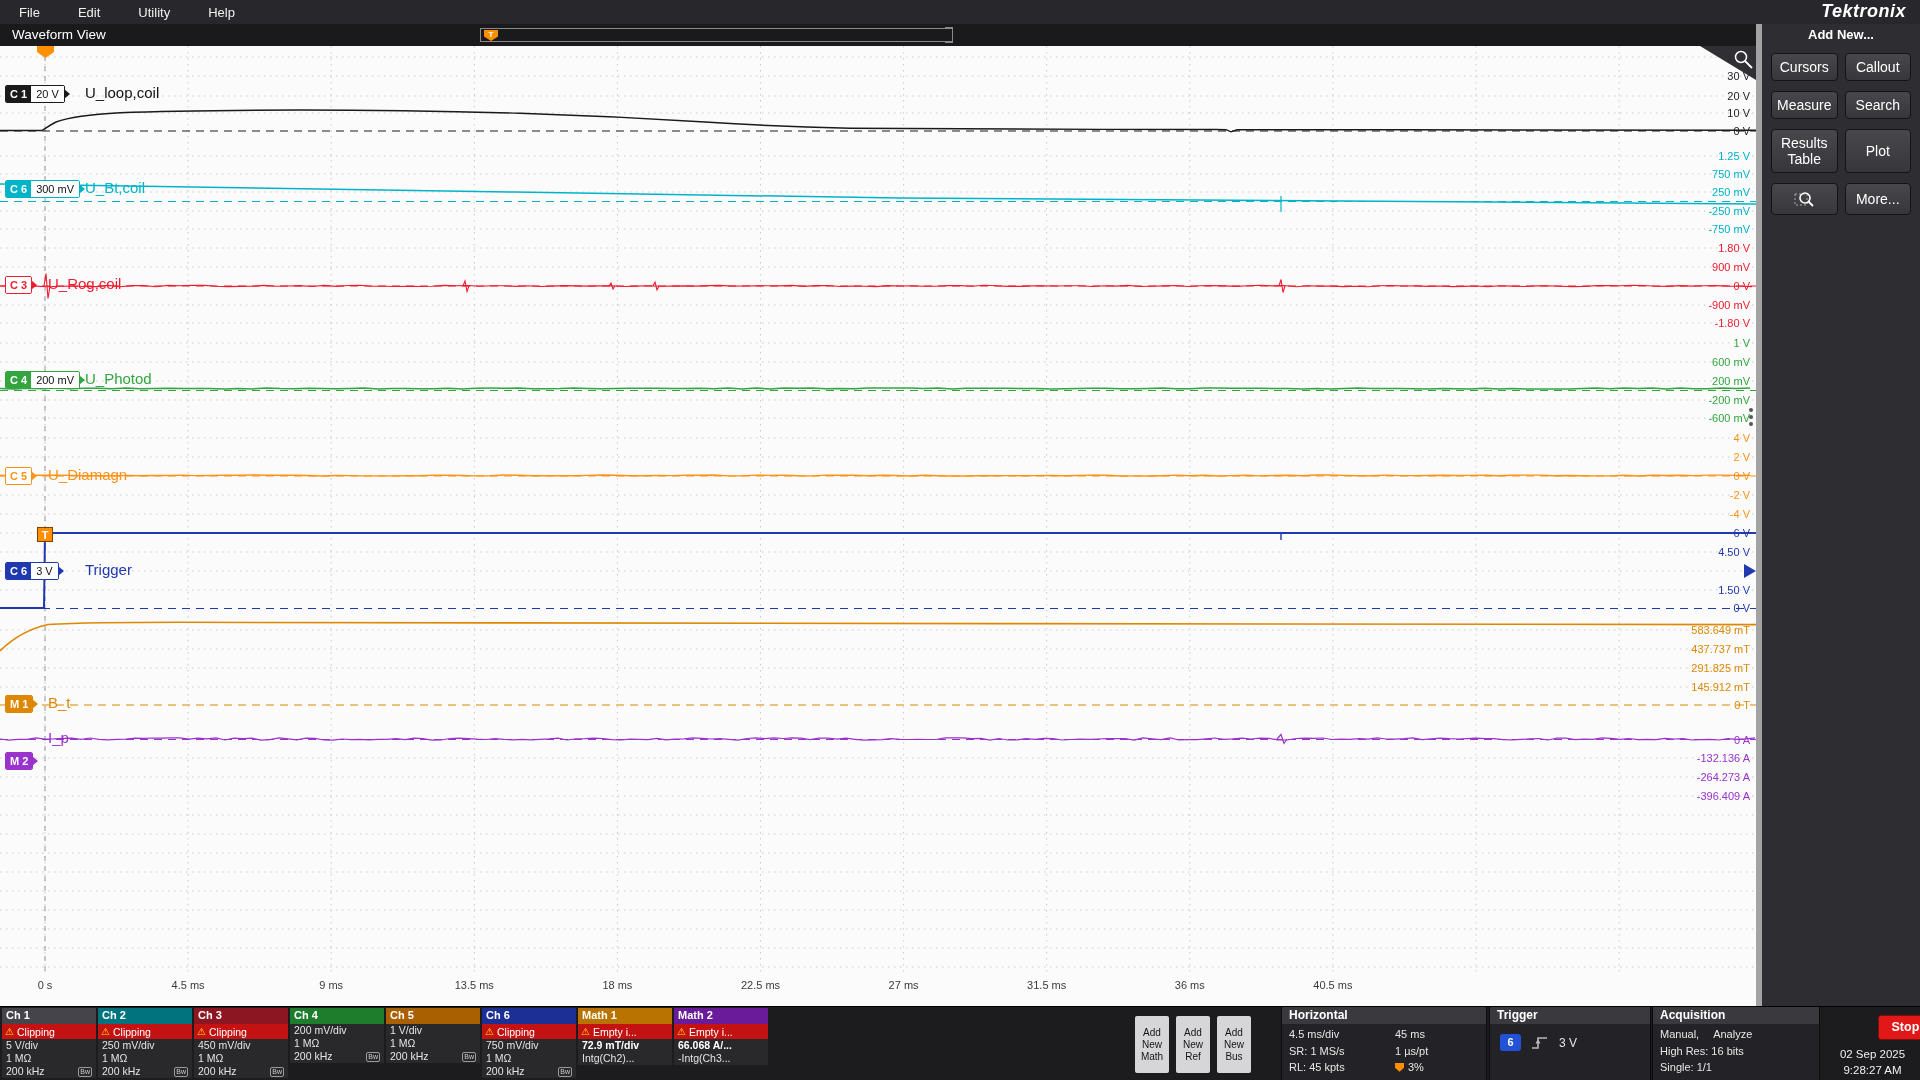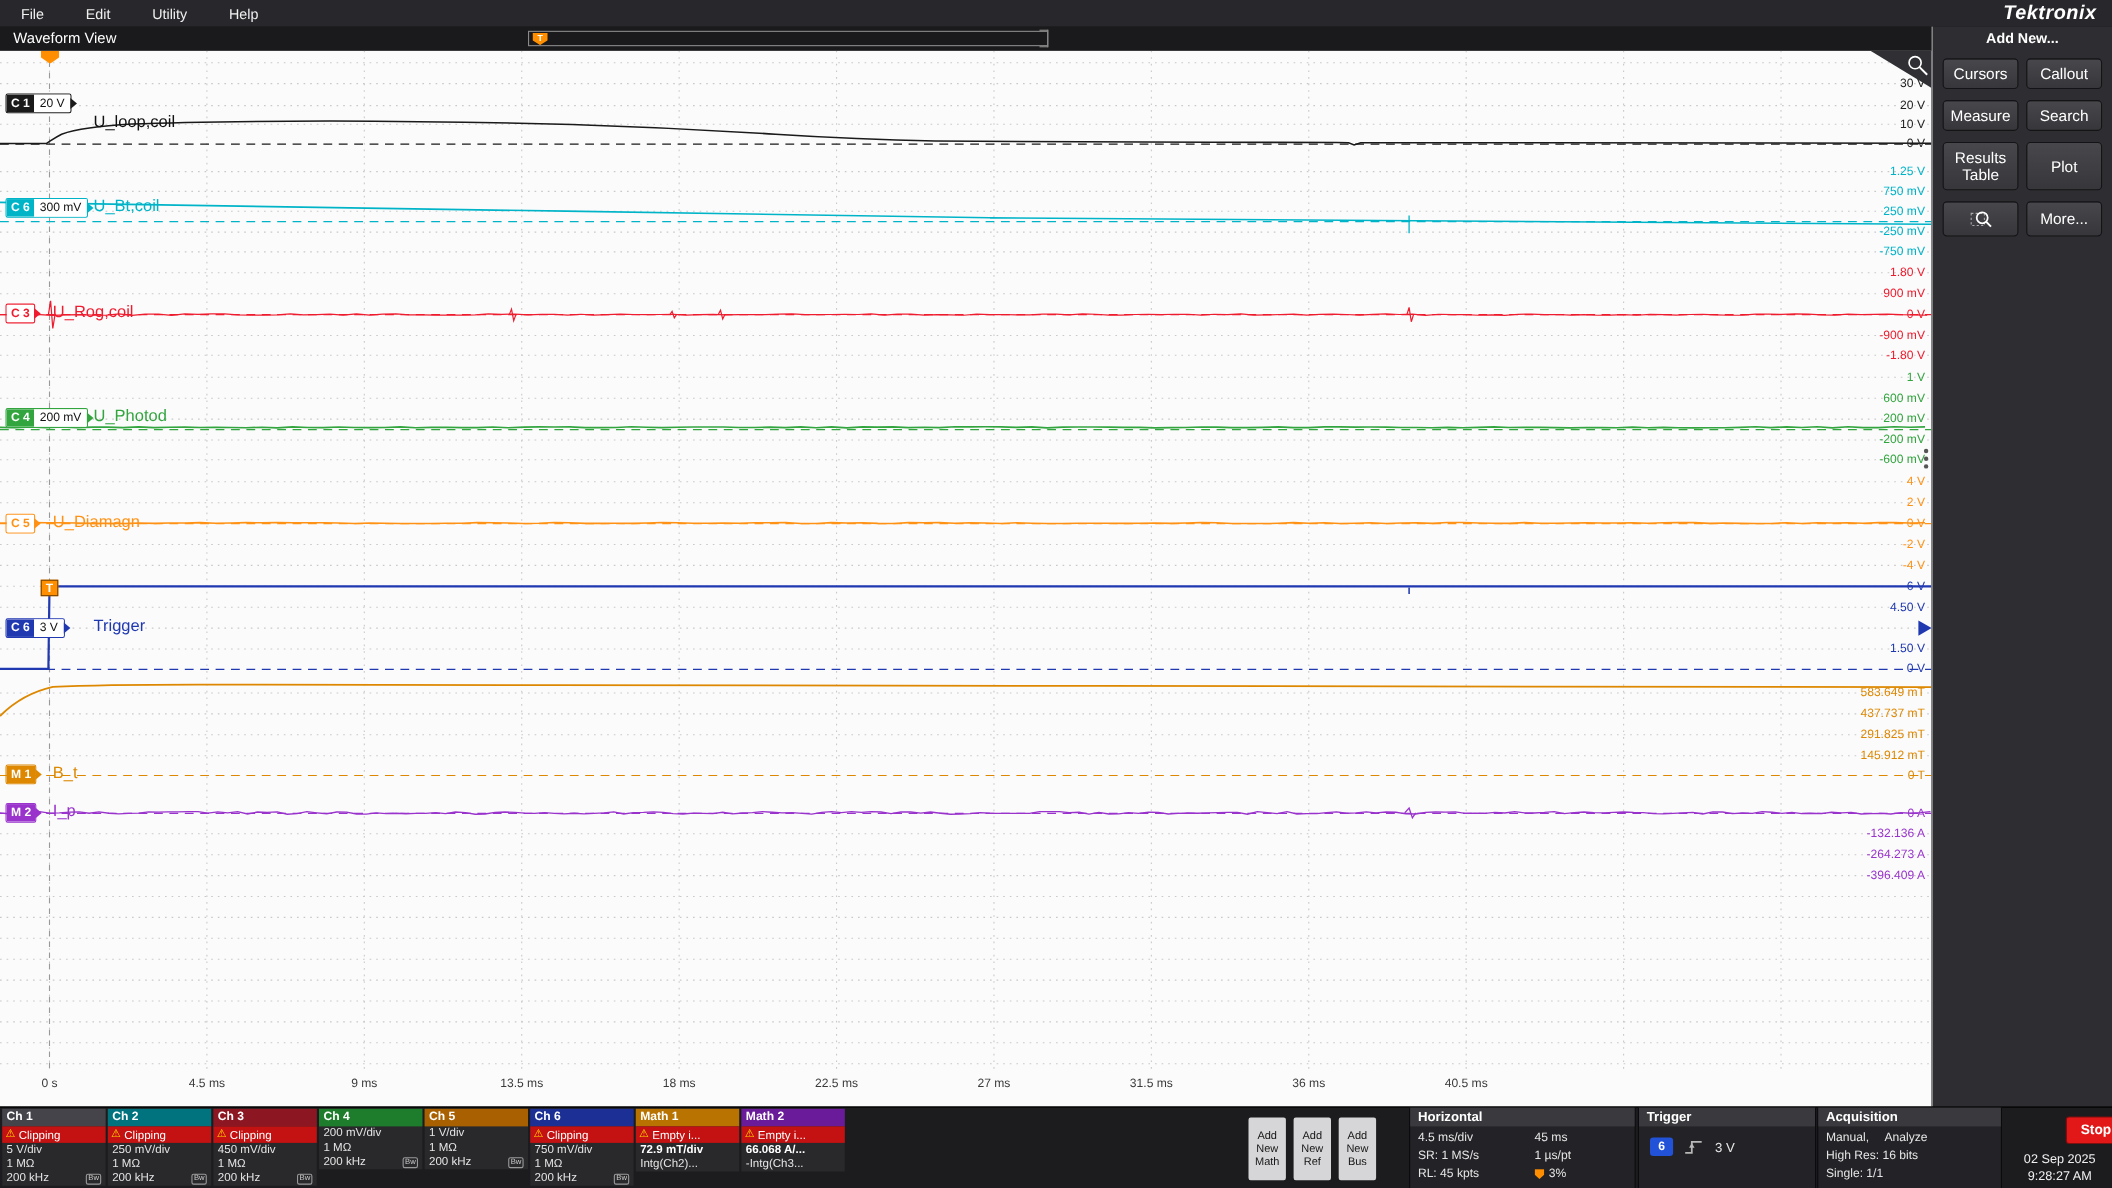--- a/index.html
+++ b/index.html
@@ -29,21 +29,21 @@
   .badge .bscale{padding:0 5px;background:#fff;color:#111;}
   .badge-arrow{width:0;height:0;border:5px solid transparent;border-left-width:6px;margin-left:-1px;}
   .trace-label{position:absolute;font-size:15px;white-space:nowrap;z-index:2;}
   .tmark-top{position:absolute;left:37px;top:0;width:17px;height:12px;background:#ff8f00;clip-path:polygon(0 0,100% 0,100% 50%,50% 100%,0 50%);z-index:2;}
   .tmark-sq{position:absolute;left:37px;top:481px;width:16px;height:15px;background:#ff8f00;color:#fff;font-weight:bold;font-size:11px;text-align:center;line-height:15px;border:1px solid #7a4400;z-index:2;}
   .time-label{position:absolute;top:933px;transform:translateX(-50%);font-size:11px;color:#3a3a3a;z-index:2;}
   .zoom-corner{position:absolute;right:0;top:0;z-index:3;}
   .panel-handle{position:absolute;right:3px;top:362px;width:4px;height:4px;border-radius:50%;background:#555;box-shadow:0 7px 0 #555,0 14px 0 #555;z-index:3;}
 
   
-  .rpanel{position:absolute;left:1756px;top:24px;width:164px;height:982px;background:#2e2e32;border-left:1px solid #a3a3a3;z-index:5;}
+  .rpanel{position:absolute;left:1756px;top:24px;width:164px;height:982px;background:#2e2e32;border-left:6px solid #a3a3a3;z-index:5;}
   .addnew{color:#fff;font-weight:bold;font-size:13px;text-align:center;padding-top:3px;}
   .rbtns{display:grid;grid-template-columns:1fr 1fr;gap:10px 7px;padding:11px 9px;}
   .rbtn{background:linear-gradient(#47474c,#37373b);border:1px solid #141416;border-radius:4px;color:#fff;font-size:14px;text-align:center;padding:5px 2px;min-height:27px;display:flex;align-items:center;justify-content:center;line-height:1.15;}
 
   
   .bottom{position:absolute;left:0;top:1006px;width:1920px;height:74px;background:#1c1c1f;border-top:1px solid #000;z-index:6;}
   .cards{position:absolute;left:2px;bottom:2px;display:flex;gap:2px;align-items:flex-start;}
   .card{width:94px;display:flex;flex-direction:column;background:#29292c;}
   .card-header{height:16px;font-size:11px;font-weight:bold;color:#fff;padding:1px 4px 0;}
   .card-warn{height:15px;background:#c41111;color:#fff;font-size:10.5px;display:flex;align-items:center;gap:3px;padding:0 3px;}
@@ -125,21 +125,21 @@
       <div class="slabel" style="top: 43px; color: rgb(34, 34, 34);">20 V</div>
       <div class="slabel" style="top: 60px; color: rgb(34, 34, 34);">10 V</div>
       <div class="slabel" style="top: 78px; color: rgb(34, 34, 34);">0 V</div>
       <div class="badge-wrap" style="left: 5px; top: 39px;">
         <span class="badge" style="border-color: rgb(26, 26, 26);">
           <span class="bid" style="background: rgb(26, 26, 26); color: rgb(255, 255, 255);">C 1</span>
           <span class="bscale">20 V</span>
         </span>
         <span class="badge-arrow" style="border-left-color: rgb(26, 26, 26);"></span>
       </div>
-      <div class="trace-label" style="left: 85px; top: 56px; color: rgb(17, 17, 17);">U_loop,coil</div>
+      <div class="trace-label" style="left: 85px; top: 38px; color: rgb(17, 17, 17);">U_loop,coil</div>
       <div class="slabel" style="top: 103px; color: rgb(0, 180, 200);">1.25 V</div>
       <div class="slabel" style="top: 121px; color: rgb(0, 180, 200);">750 mV</div>
       <div class="slabel" style="top: 139px; color: rgb(0, 180, 200);">250 mV</div>
       <div class="slabel" style="top: 158px; color: rgb(0, 180, 200);">-250 mV</div>
       <div class="slabel" style="top: 176px; color: rgb(0, 180, 200);">-750 mV</div>
       <div class="badge-wrap" style="left: 5px; top: 134px;">
         <span class="badge" style="border-color: rgb(0, 180, 200);">
           <span class="bid" style="background: rgb(0, 180, 200); color: rgb(255, 255, 255);">C 6</span>
           <span class="bscale">300 mV</span>
         </span>
@@ -204,21 +204,21 @@
         <span class="badge" style="border-color: rgb(221, 136, 0);">
           <span class="bid" style="background: rgb(221, 136, 0); color: rgb(255, 255, 255);">M 1</span>
         </span>
         <span class="badge-arrow" style="border-left-color: rgb(221, 136, 0);"></span>
       </div>
       <div class="trace-label" style="left: 48px; top: 648px; color: rgb(221, 136, 0);">B_t</div>
       <div class="slabel" style="top: 687px; color: rgb(153, 51, 204);">0 A</div>
       <div class="slabel" style="top: 705px; color: rgb(153, 51, 204);">-132.136 A</div>
       <div class="slabel" style="top: 724px; color: rgb(153, 51, 204);">-264.273 A</div>
       <div class="slabel" style="top: 743px; color: rgb(153, 51, 204);">-396.409 A</div>
-      <div class="badge-wrap" style="left: 5px; top: 684px;">
+      <div class="badge-wrap" style="left: 5px; top: 706px;">
         <span class="badge" style="border-color: rgb(153, 51, 204);">
           <span class="bid" style="background: rgb(153, 51, 204); color: rgb(255, 255, 255);">M 2</span>
         </span>
         <span class="badge-arrow" style="border-left-color: rgb(153, 51, 204);"></span>
       </div>
       <div class="trace-label" style="left: 48px; top: 683px; color: rgb(153, 51, 204);">I_p</div>
       <div class="time-label" style="left: 45px;">0 s</div>
       <div class="time-label" style="left: 188.1px;">4.5 ms</div>
       <div class="time-label" style="left: 331.2px;">9 ms</div>
       <div class="time-label" style="left: 474.3px;">13.5 ms</div>

